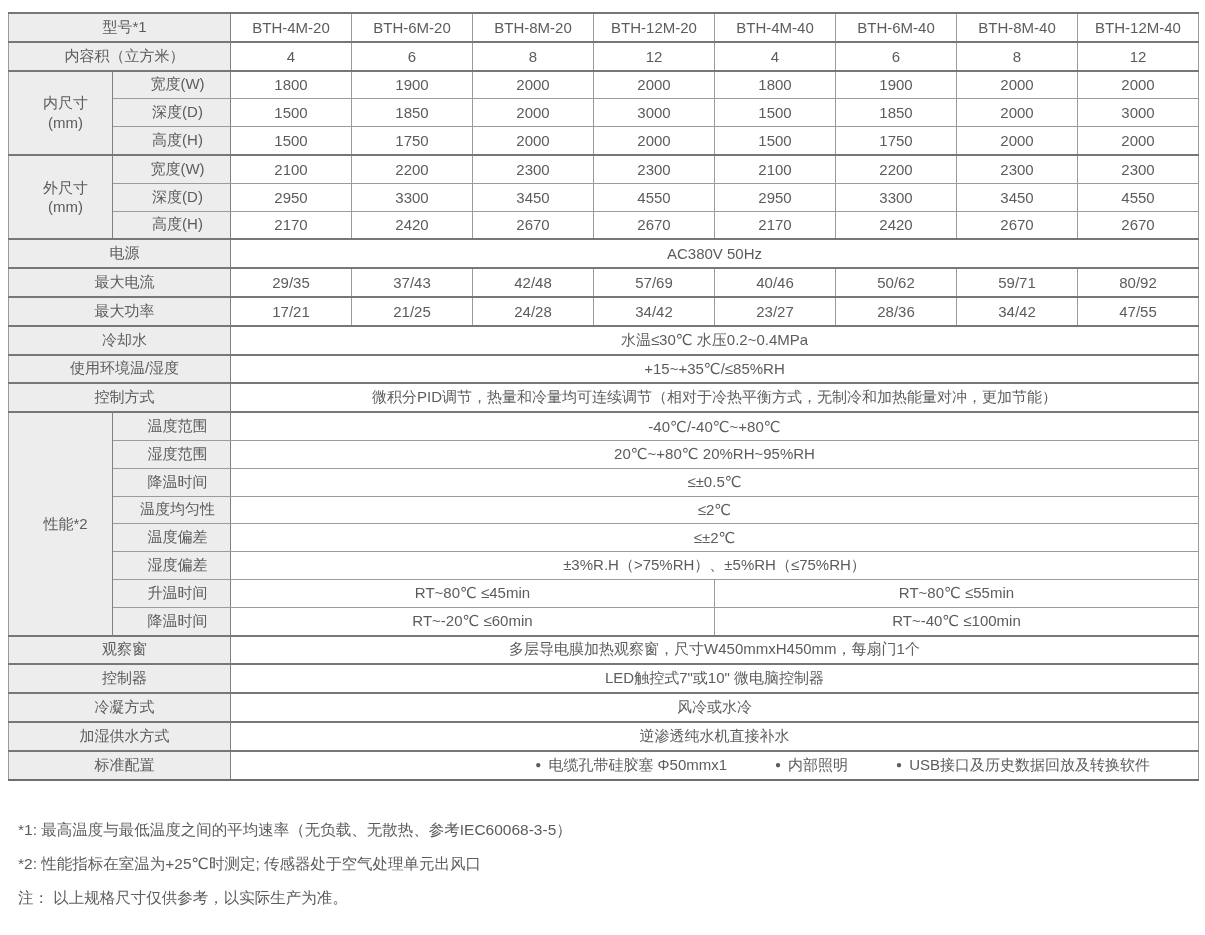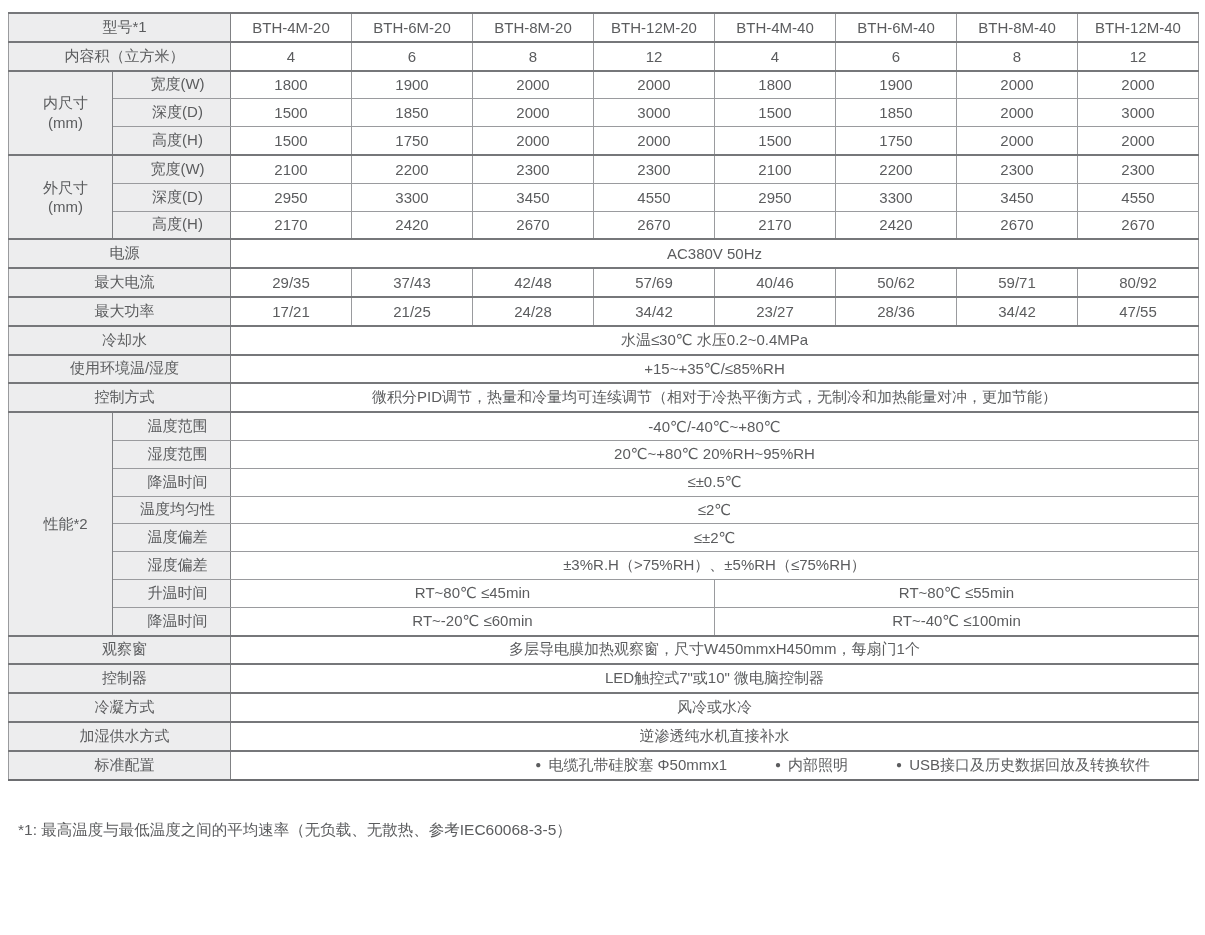--- a/index.html
+++ b/index.html
@@ -242,14 +242,16 @@
           <td class="val" colspan="8">逆渗透纯水机直接补水</td>
         </tr>
         <tr class="major">
           <td class="row-label" colspan="2">标准配置</td>
           <td class="val bullets" colspan="8"><span class="bullet">电缆孔带硅胶塞 Φ50mmx1</span><span class="bullet">内部照明</span><span class="bullet">USB接口及历史数据回放及转换软件</span></td>
         </tr>
       </tbody>
   </table>
   <div class="notes">
     <div class="note">*1: 最高温度与最低温度之间的平均速率（无负载、无散热、参考IEC60068-3-5）</div>
+    <div class="note">*2: 性能指标在室温为+25℃时测定; 传感器处于空气处理单元出风口</div>
+    <div class="note">注： 以上规格尺寸仅供参考，以实际生产为准。</div>
   </div>
 </div>
 
 </body></html>

